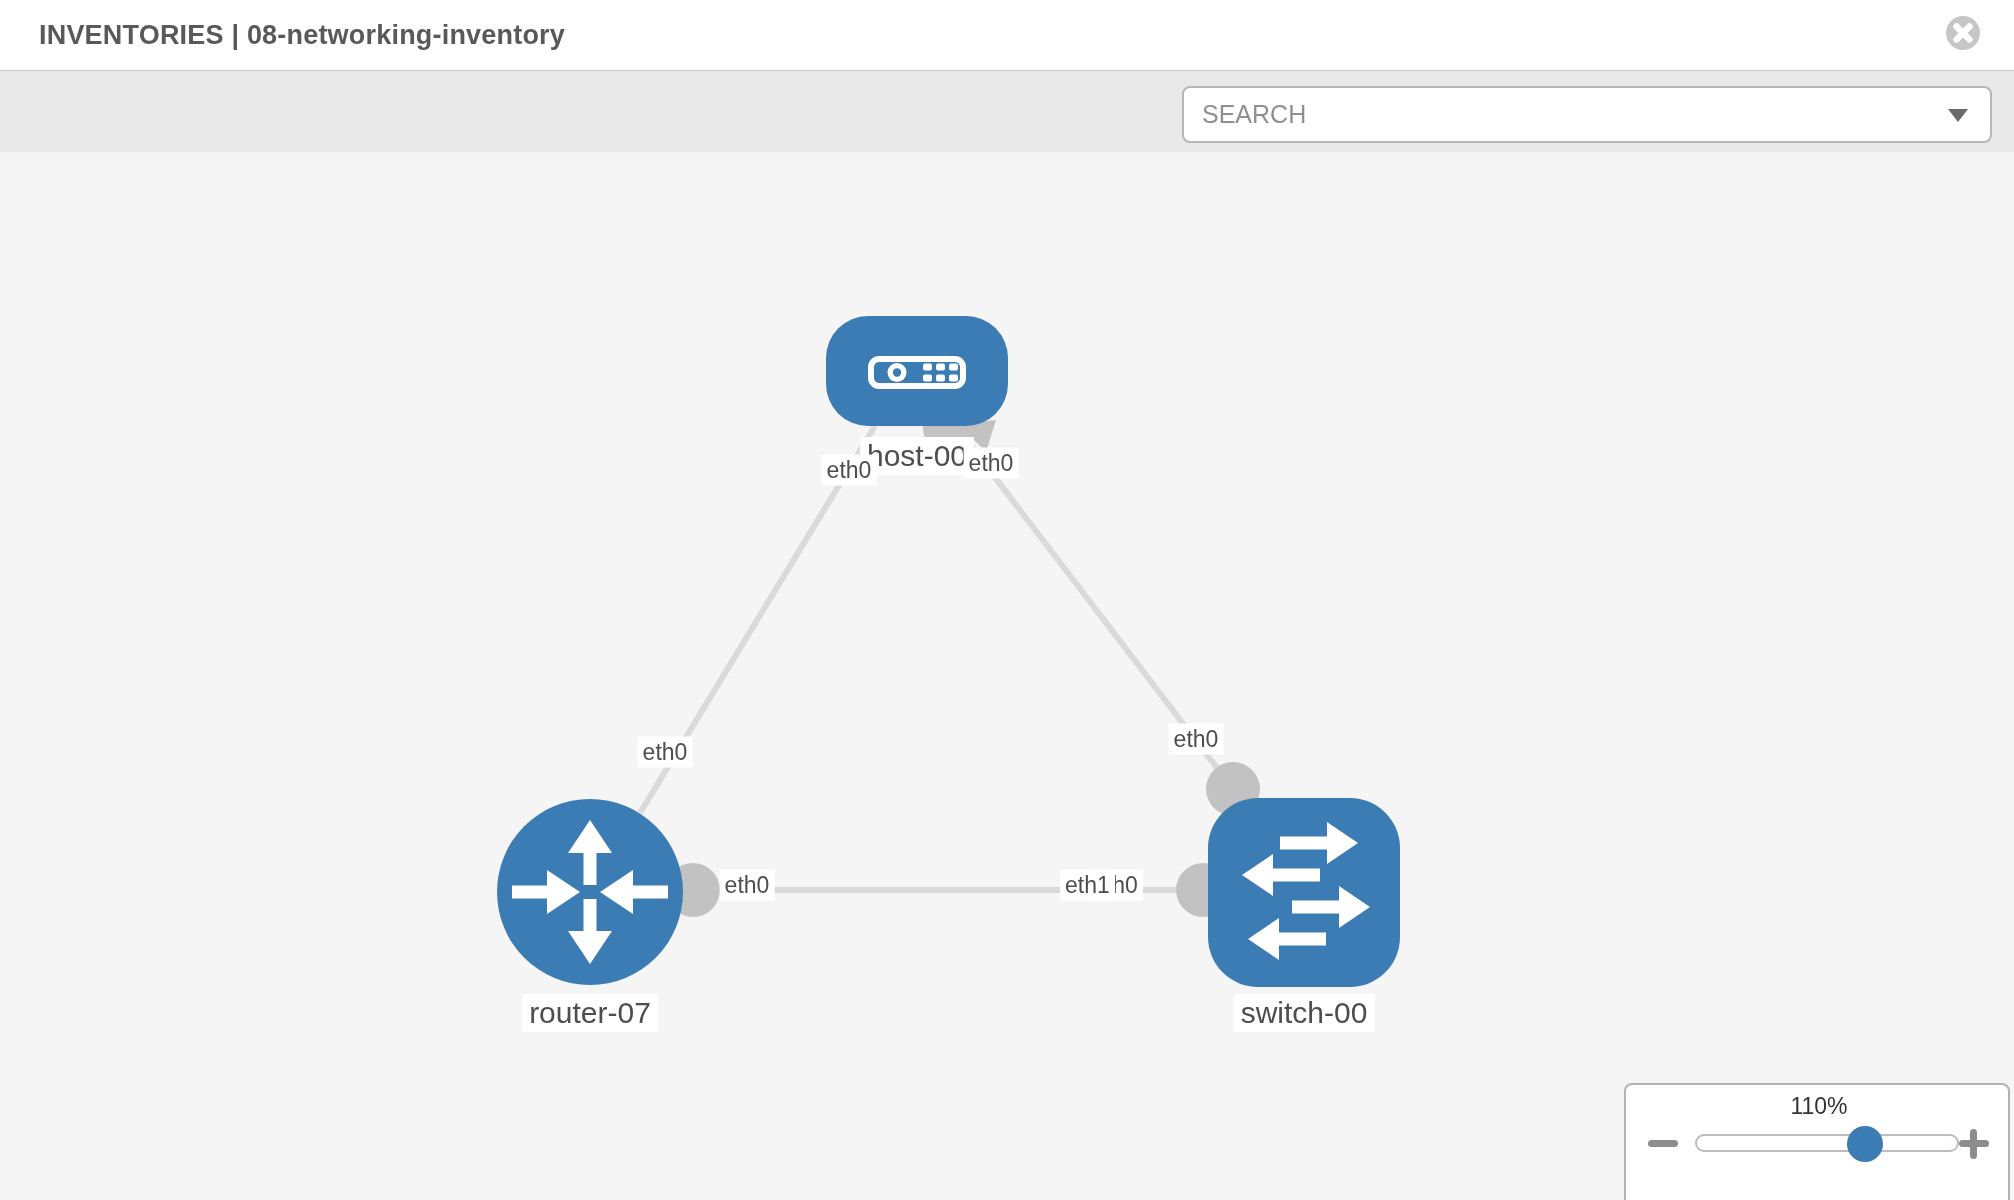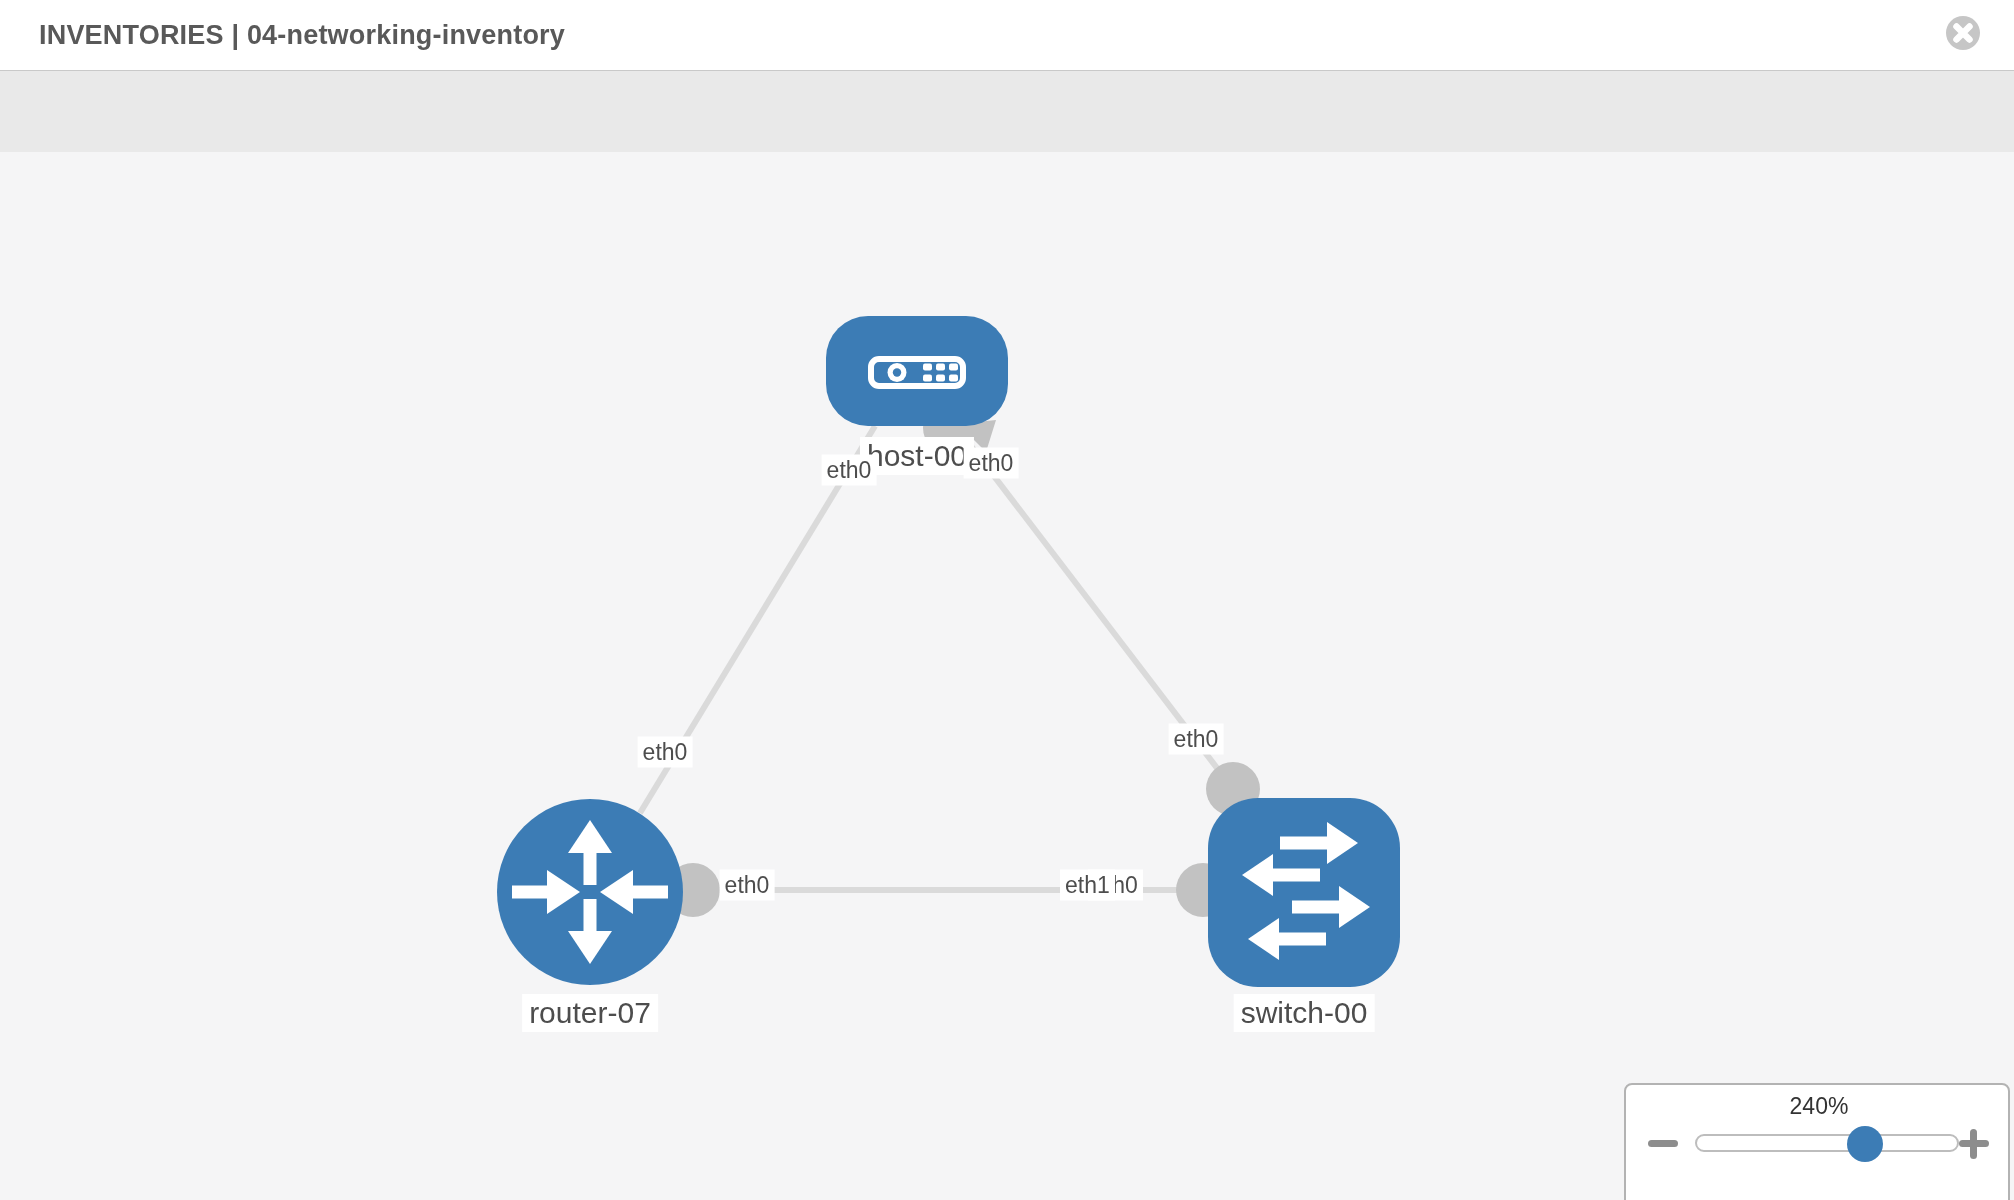--- a/index.html
+++ b/index.html
@@ -38,21 +38,21 @@
   .zoom-plus-h{position:absolute;left:333px;top:55px;width:30px;height:7px;border-radius:4px;background:#8d8d8d;}
   .zoom-plus-v{position:absolute;left:344px;top:44px;width:7px;height:30px;border-radius:4px;background:#8d8d8d;}
   .zoom-plus{position:absolute;left:330px;top:40px;width:40px;height:40px;cursor:pointer;}
   .zoom-plus .zoom-plus-h{left:3px;top:15px;}
   .zoom-plus .zoom-plus-v{left:14px;top:4px;}
 </style>
 </head>
 <body>
 
 <div class="header">
-  <div class="page-title">INVENTORIES | 04-networking-inventory</div>
+  <div class="page-title">INVENTORIES | 08-networking-inventory</div>
   <button class="close-btn">
     <svg width="36" height="36" viewBox="0 0 36 36">
       <circle cx="18" cy="18" r="17" fill="#c6c6c6"></circle>
       <path d="M11.5 11.5 L24.5 24.5 M24.5 11.5 L11.5 24.5" stroke="#ffffff" stroke-width="6.5" stroke-linecap="round"></path>
     </svg>
   </button>
 </div>
 
 <div class="toolbar">
 
@@ -66,20 +66,24 @@
 
   <svg class="tool-icon key" viewBox="0 0 48 48">
     <g transform="rotate(-45 24 24)">
       <circle cx="24" cy="12" r="7.5" fill="none" stroke="#8d8d8d" stroke-width="6"></circle>
       <rect x="21" y="18" width="6" height="22" fill="#8d8d8d"></rect>
       <rect x="13" y="27" width="9" height="5" fill="#8d8d8d"></rect>
       <rect x="13" y="34" width="9" height="5" fill="#8d8d8d"></rect>
     </g>
   </svg>
 
+  <div class="select-box search-box">
+    <span class="select-label">SEARCH</span>
+    <span class="caret"></span>
+  </div>
 </div>
 
 <div class="canvas">
 
   <svg class="graph-svg" width="2014" height="1048" viewBox="0 0 2014 1048">
 
     <line x1="875" y1="274" x2="640" y2="661" stroke="#dadada" stroke-width="6"></line>
     <line x1="958" y1="277" x2="1233" y2="637" stroke="#dadada" stroke-width="6"></line>
     <line x1="693" y1="738" x2="1203" y2="738" stroke="#dadada" stroke-width="6"></line>
 
@@ -140,21 +144,21 @@
   <span class="graph-label if-label" style="left:849px;top:318px;">eth0</span>
   <span class="graph-label if-label" style="left:991px;top:311px;">eth0</span>
   <span class="graph-label if-label" style="left:665px;top:600px;">eth0</span>
   <span class="graph-label if-label" style="left:747px;top:733px;">eth0</span>
   <span class="graph-label if-label" style="left:1196px;top:587px;">eth0</span>
 
   <span class="graph-label if-label edgeleft" style="left:1088px;top:733px;">eth0</span>
   <span class="graph-label if-label edgeleft" style="left:1060px;top:733px;">eth1</span>
 
   <div class="zoom-box">
-    <div class="zoom-level">240%</div>
+    <div class="zoom-level">110%</div>
     <div class="zoom-minus"></div>
     <div class="zoom-track"></div>
     <div class="zoom-handle"></div>
     <div class="zoom-plus">
       <div class="zoom-plus-h"></div>
       <div class="zoom-plus-v"></div>
     </div>
   </div>
 </div>
 

